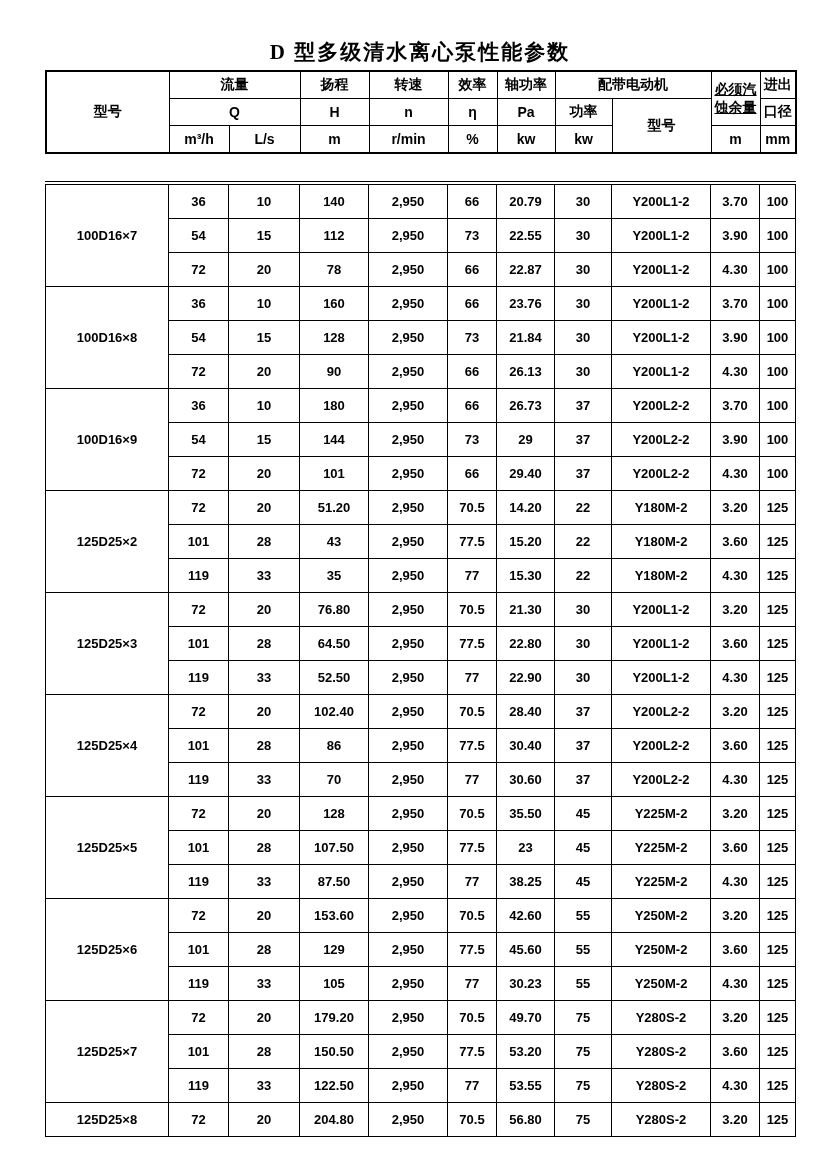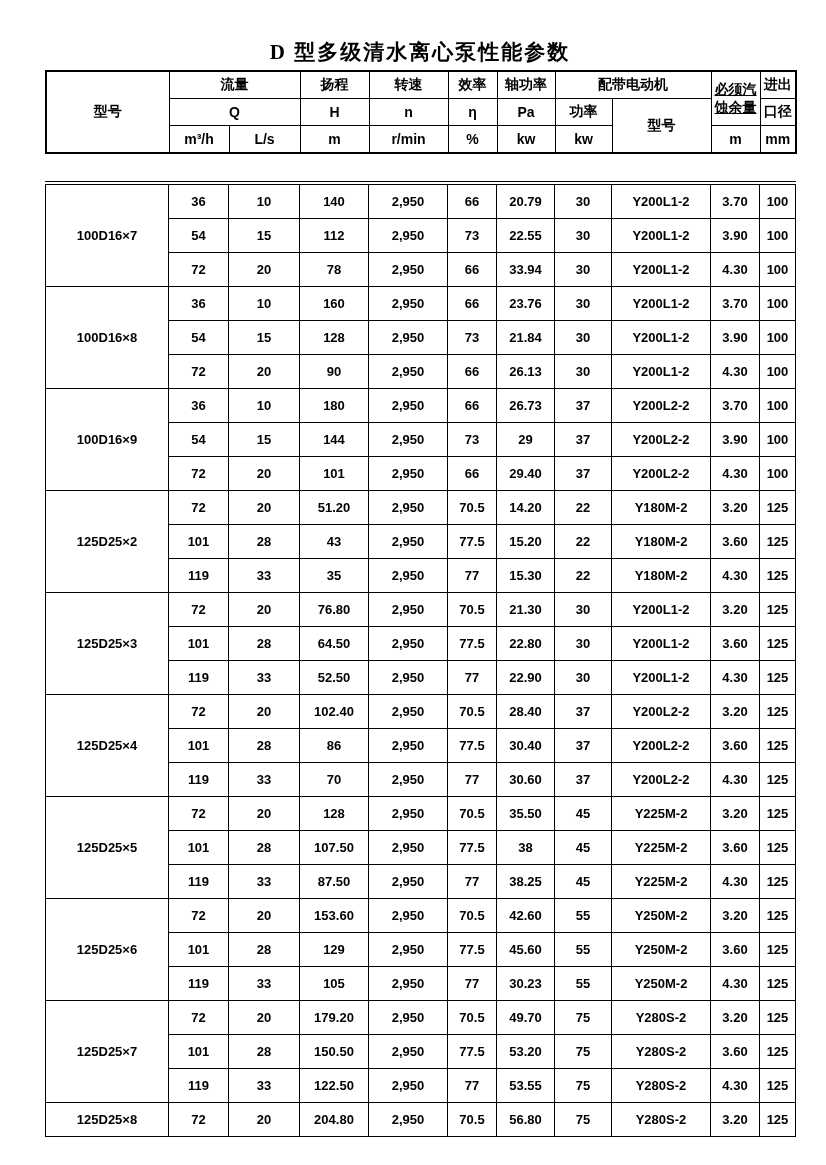--- a/index.html
+++ b/index.html
@@ -154,21 +154,21 @@
         <td>Y200L1-2</td>
         <td>3.90</td>
         <td>100</td>
       </tr>
       <tr>
         <td>72</td>
         <td>20</td>
         <td>78</td>
         <td>2,950</td>
         <td>66</td>
-        <td>33.94</td>
+        <td>22.87</td>
         <td>30</td>
         <td>Y200L1-2</td>
         <td>4.30</td>
         <td>100</td>
       </tr>
       <tr>
         <td rowspan="3">100D16×8</td>
         <td>36</td>
         <td>10</td>
         <td>160</td>
@@ -364,21 +364,21 @@
         <td>Y225M-2</td>
         <td>3.20</td>
         <td>125</td>
       </tr>
       <tr>
         <td>101</td>
         <td>28</td>
         <td>107.50</td>
         <td>2,950</td>
         <td>77.5</td>
-        <td>38</td>
+        <td>23</td>
         <td>45</td>
         <td>Y225M-2</td>
         <td>3.60</td>
         <td>125</td>
       </tr>
       <tr>
         <td>119</td>
         <td>33</td>
         <td>87.50</td>
         <td>2,950</td>

